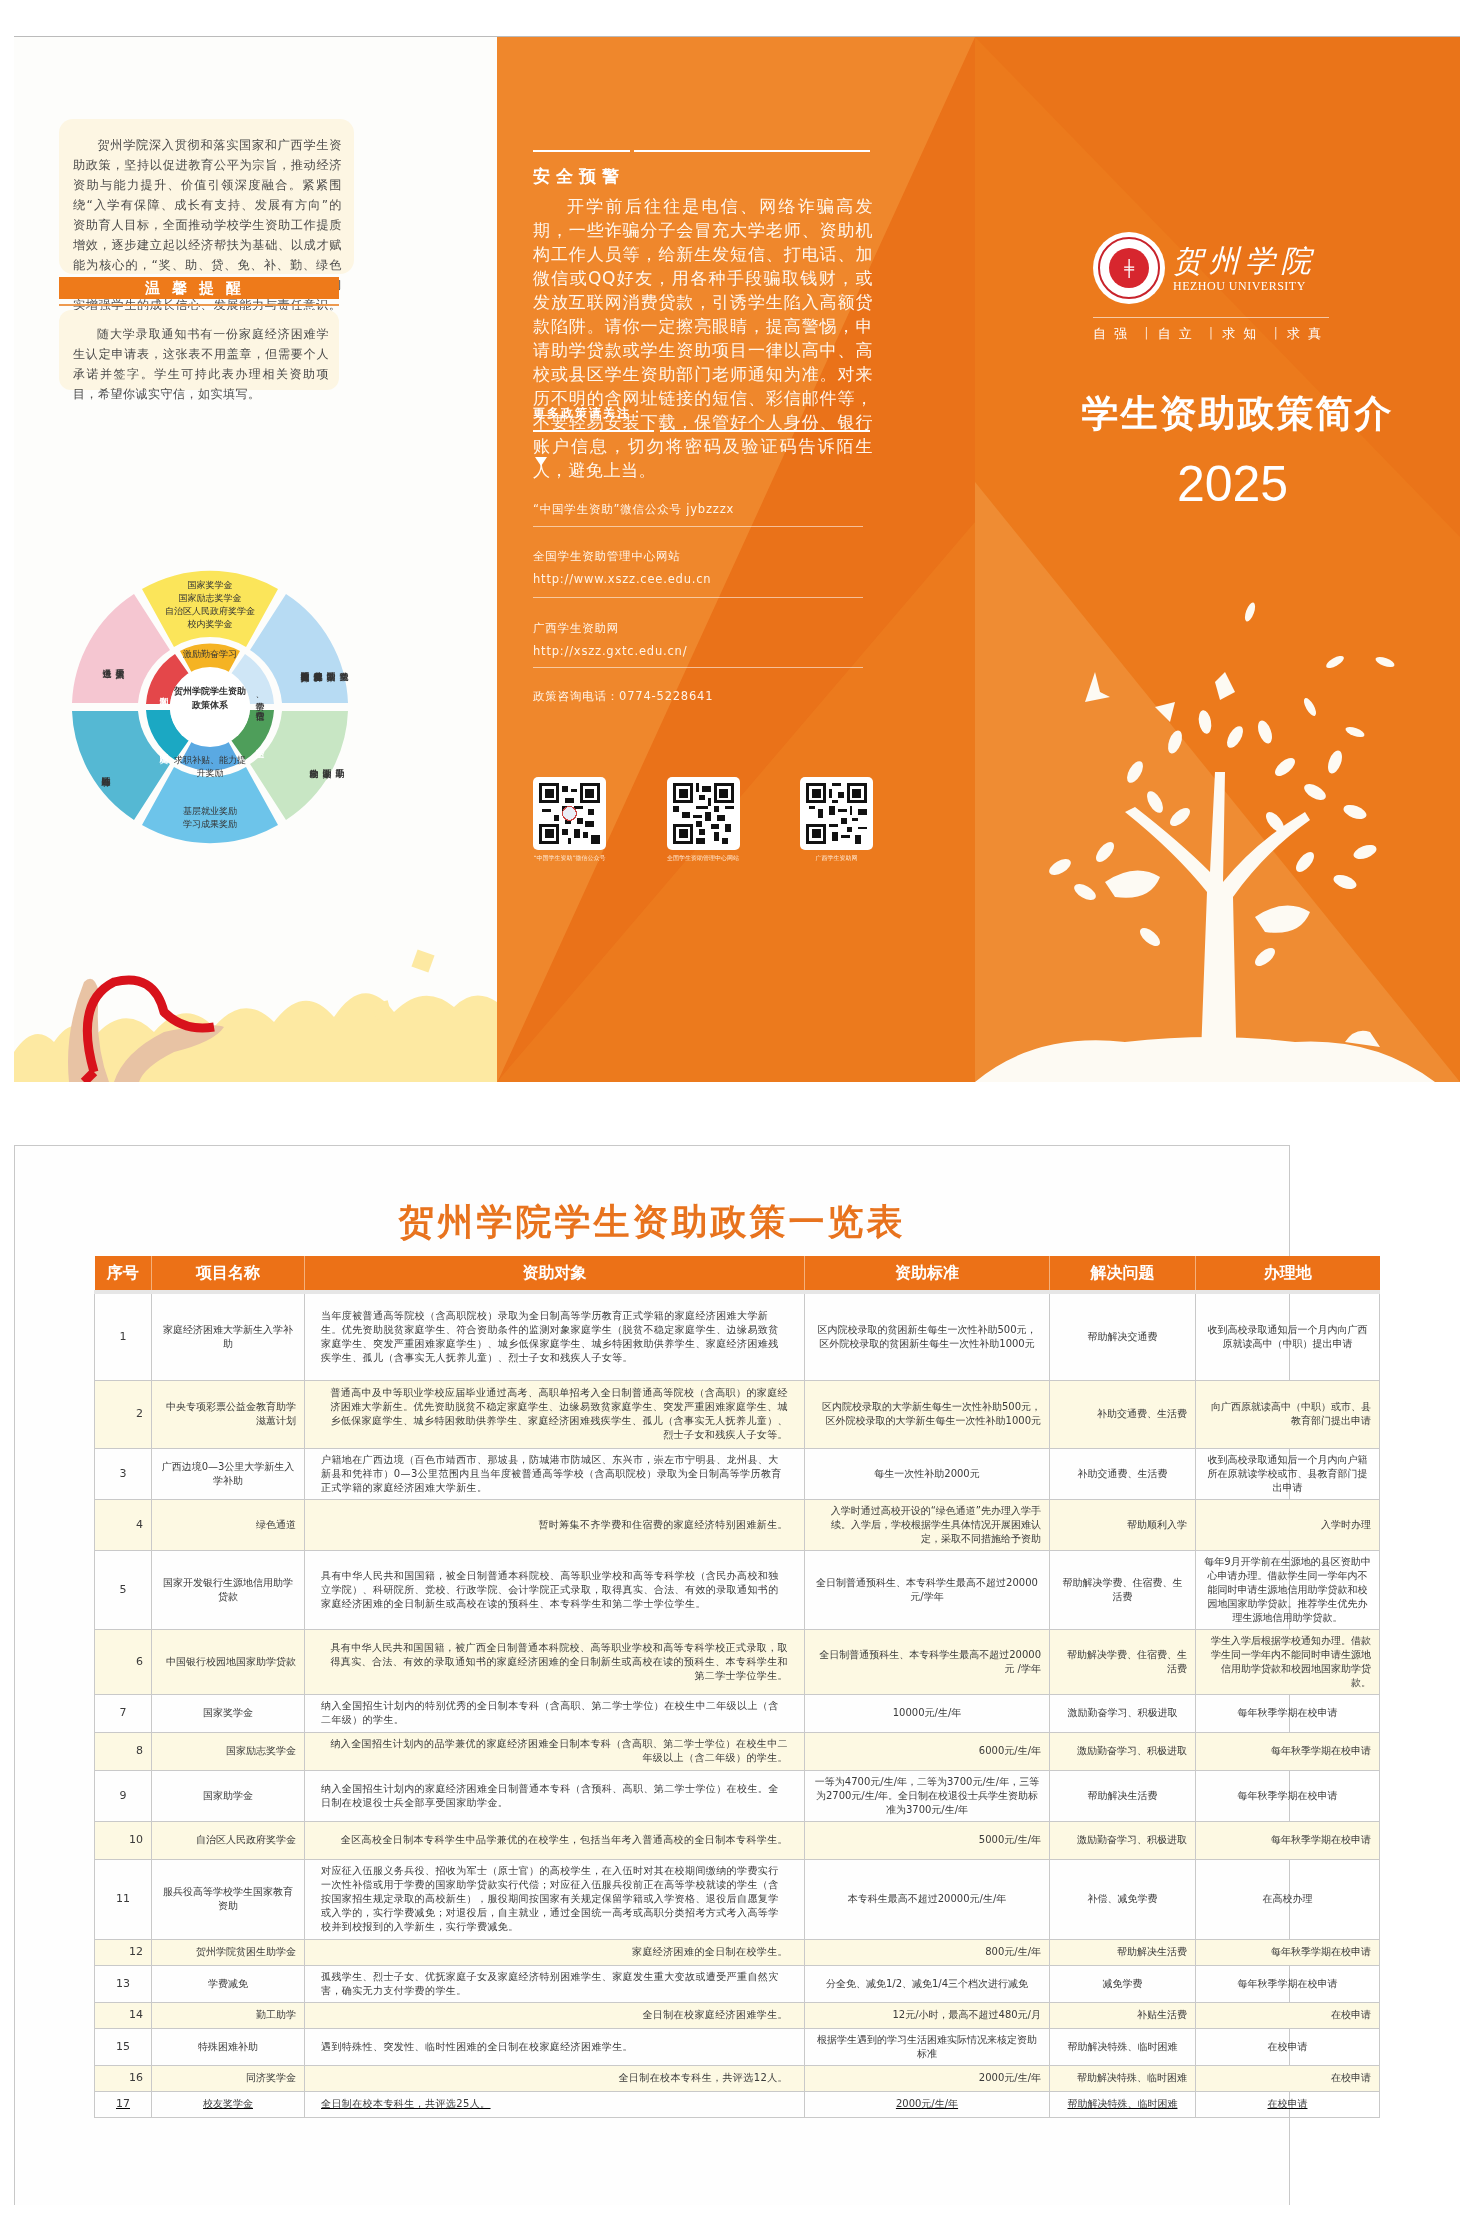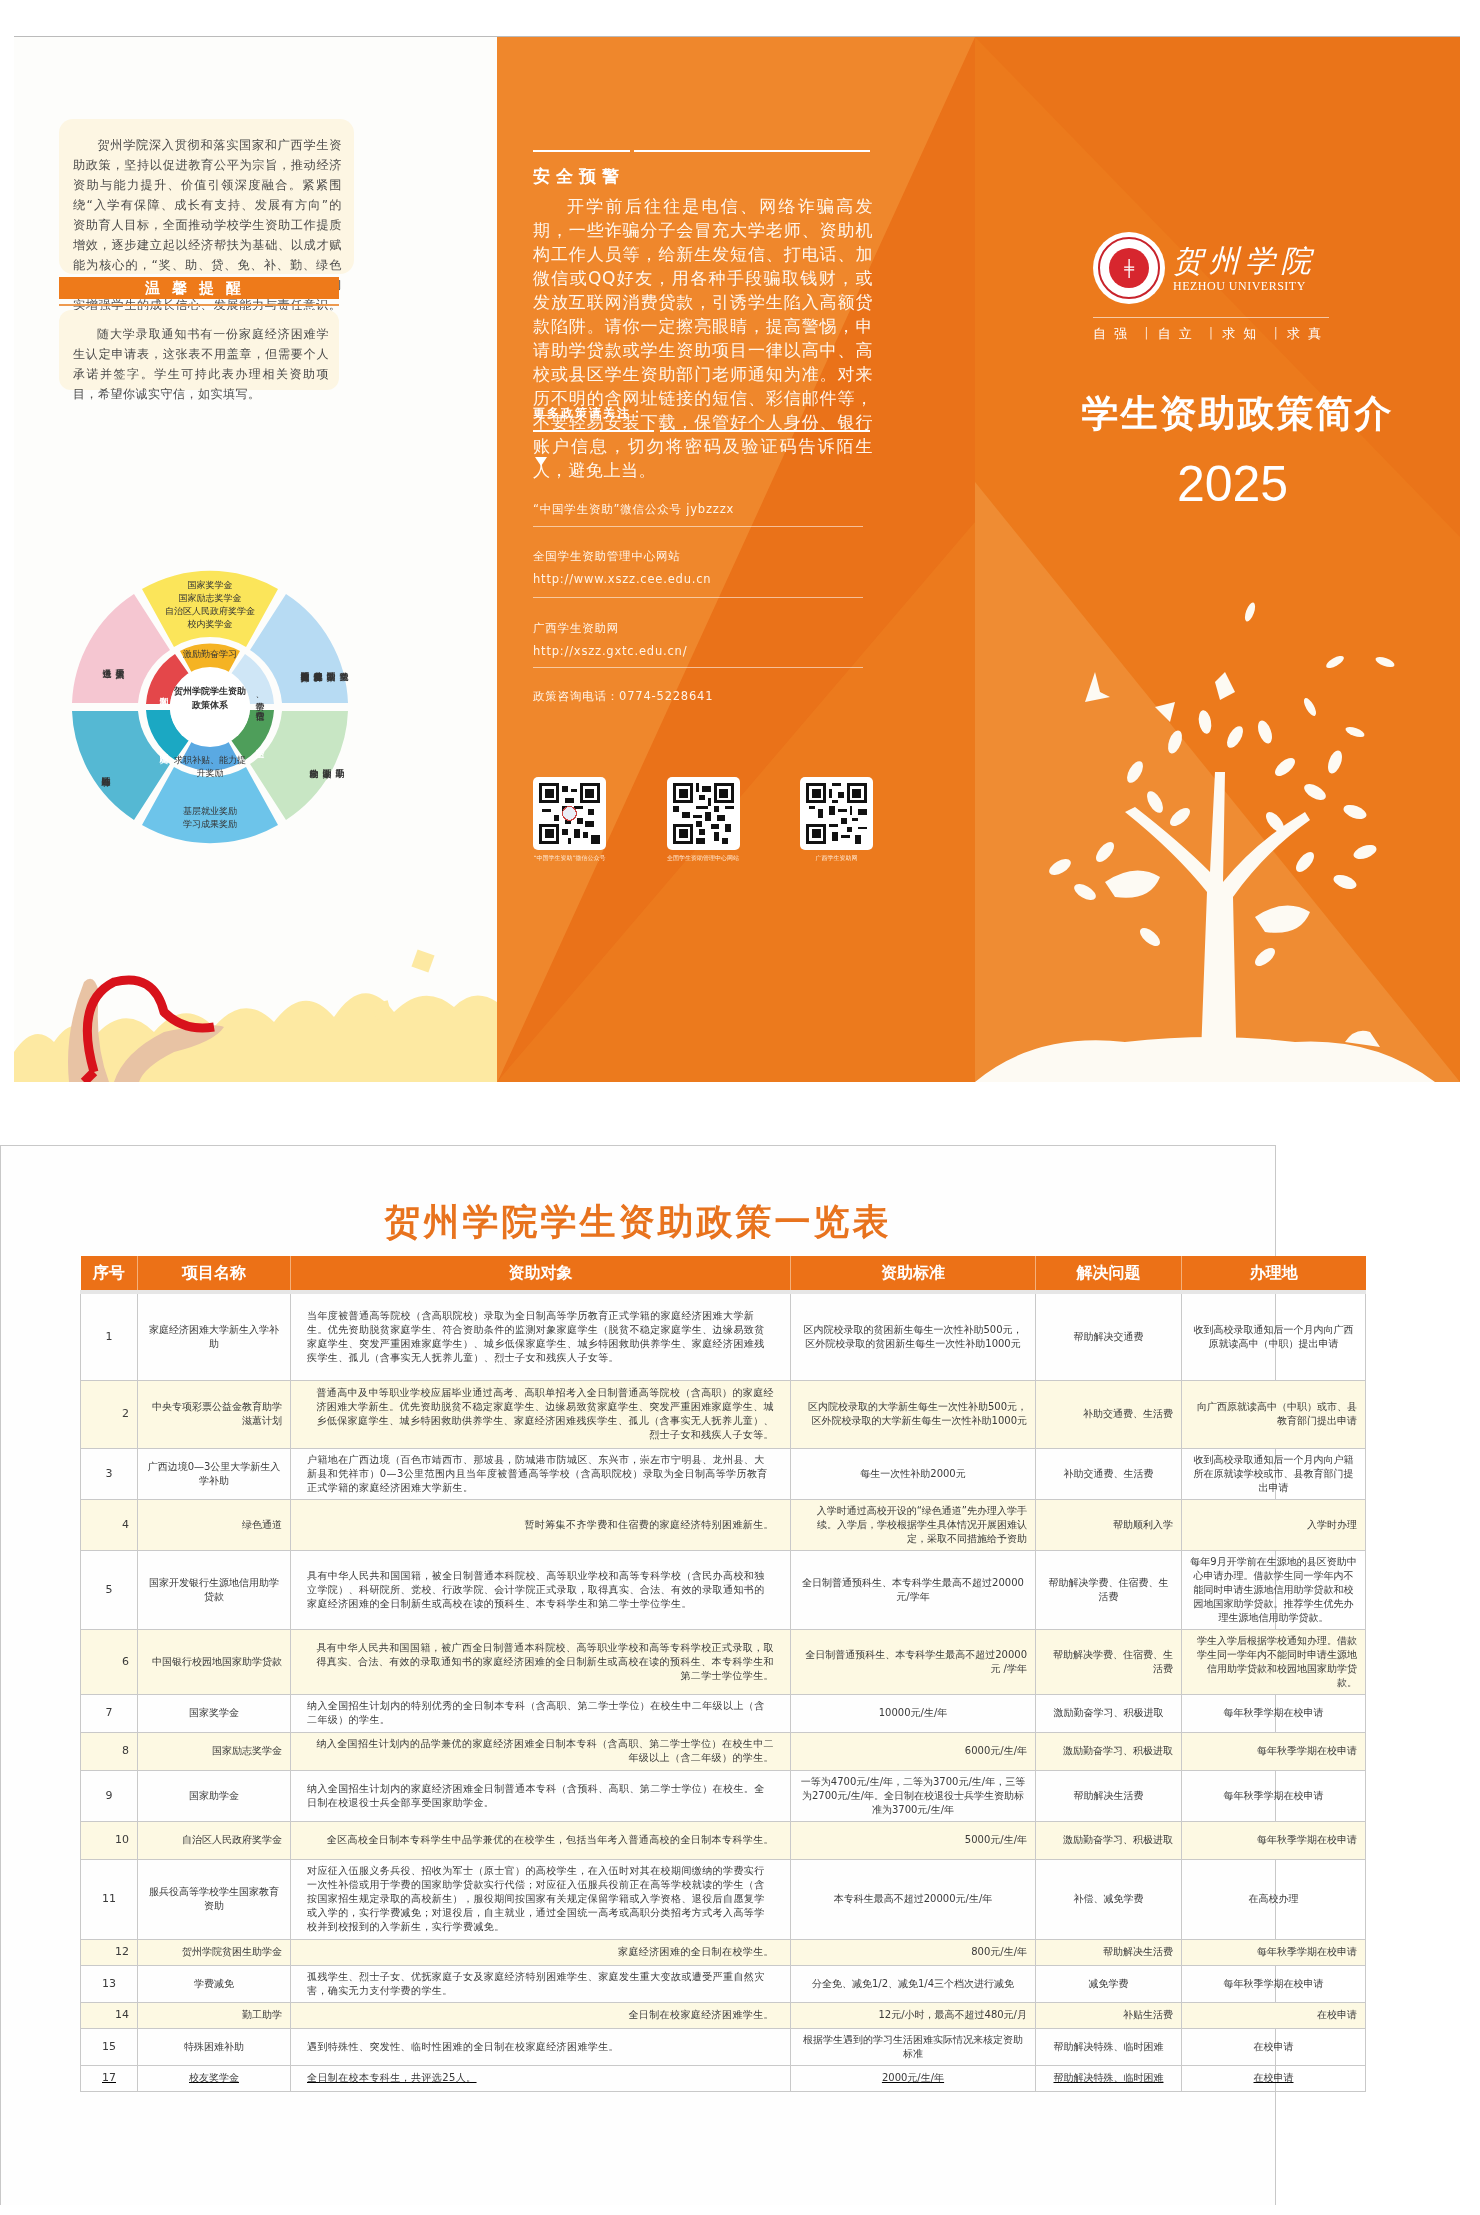--- a/index.html
+++ b/index.html
@@ -53,21 +53,21 @@
   .logo-cn { font-family: "DejaVu Serif", serif; font-size: 30px; font-style: italic; letter-spacing: 6px; line-height: 36px; }
   .logo-en { font-family: "Liberation Serif", serif; font-size: 12px; letter-spacing: 0.5px; }
   .logo-divider { position: absolute; left: 92px; top: 150px; width: 236px; height: 1px; background: rgba(255,255,255,0.6); }
   .motto { position: absolute; left: 92px; top: 158px; width: 236px; display: flex; justify-content: space-between; color: #fff; font-size: 13px; letter-spacing: 8px; }
   .motto .sep { opacity: .7; letter-spacing: 0; }
   .main-title { position: absolute; left: 0; top: 230px; width: 100%; padding-left: 40px; text-align: center; color: #fff; font-size: 37px; font-weight: bold; letter-spacing: 2px; }
   .year { position: absolute; left: 0; top: 285px; width: 100%; padding-left: 30px; text-align: center; color: #fff; font-size: 50px; font-weight: 400; font-family: "Liberation Sans", sans-serif; }
   .tree { position: absolute; left: 0; bottom: 0; width: 485px; height: 520px; }
 
   
-  .page2 { position: absolute; left: 0; top: 1145px; width: 1276px; height: 1060px; border: 1px solid #c8c8c8; border-bottom: none; background: #fefefe; }
+  .page2 { position: absolute; left: 14px; top: 1145px; width: 1276px; height: 1060px; border: 1px solid #c8c8c8; border-bottom: none; background: #fefefe; }
   .table-title { position: absolute; left: 0; top: 52px; width: 100%; text-align: center; color: #e8731e; font-size: 36px; font-weight: bold; letter-spacing: 3px; }
   table { position: absolute; left: 79px; top: 110px; width: 1285px; border-collapse: collapse; table-layout: fixed; }
   th { background: #ec7117; color: #fff; font-size: 16px; font-weight: bold; height: 36px; border-right: 1.5px solid #f5b079; }
   th:last-child { border-right: none; }
   thead tr { border-bottom: 4px solid #e6e6e6; }
   td { border: 1px solid #c9c9c9; font-size: 10px; color: #3a3a3a; line-height: 14px; padding: 4px 8px; text-align: center; vertical-align: middle; }
   td.target { text-align: left; padding: 4px 16px; letter-spacing: 0.4px; }
   td.num { font-size: 11px; }
   tr.alt td { background: #fdf9e3; text-align: right; }
 </style>
@@ -438,20 +438,28 @@
           <td>在校申请</td>
         </tr>
         <tr style="height: 26px;">
           <td class="num">15</td>
           <td>特殊困难补助</td>
           <td class="target">遇到特殊性、突发性、临时性困难的全日制在校家庭经济困难学生。</td>
           <td>根据学生遇到的学习生活困难实际情况来核定资助标准</td>
           <td>帮助解决特殊、临时困难</td>
           <td>在校申请</td>
         </tr>
+        <tr class="alt" style="height: 26px;">
+          <td class="num">16</td>
+          <td>同济奖学金</td>
+          <td class="target">全日制在校本专科生，共评选12人。</td>
+          <td>2000元/生/年</td>
+          <td>帮助解决特殊、临时困难</td>
+          <td>在校申请</td>
+        </tr>
         <tr style="height: 26px; text-decoration: underline;">
           <td class="num">17</td>
           <td>校友奖学金</td>
           <td class="target">全日制在校本专科生，共评选25人。</td>
           <td>2000元/生/年</td>
           <td>帮助解决特殊、临时困难</td>
           <td>在校申请</td>
         </tr>
       </tbody>
   </table>

